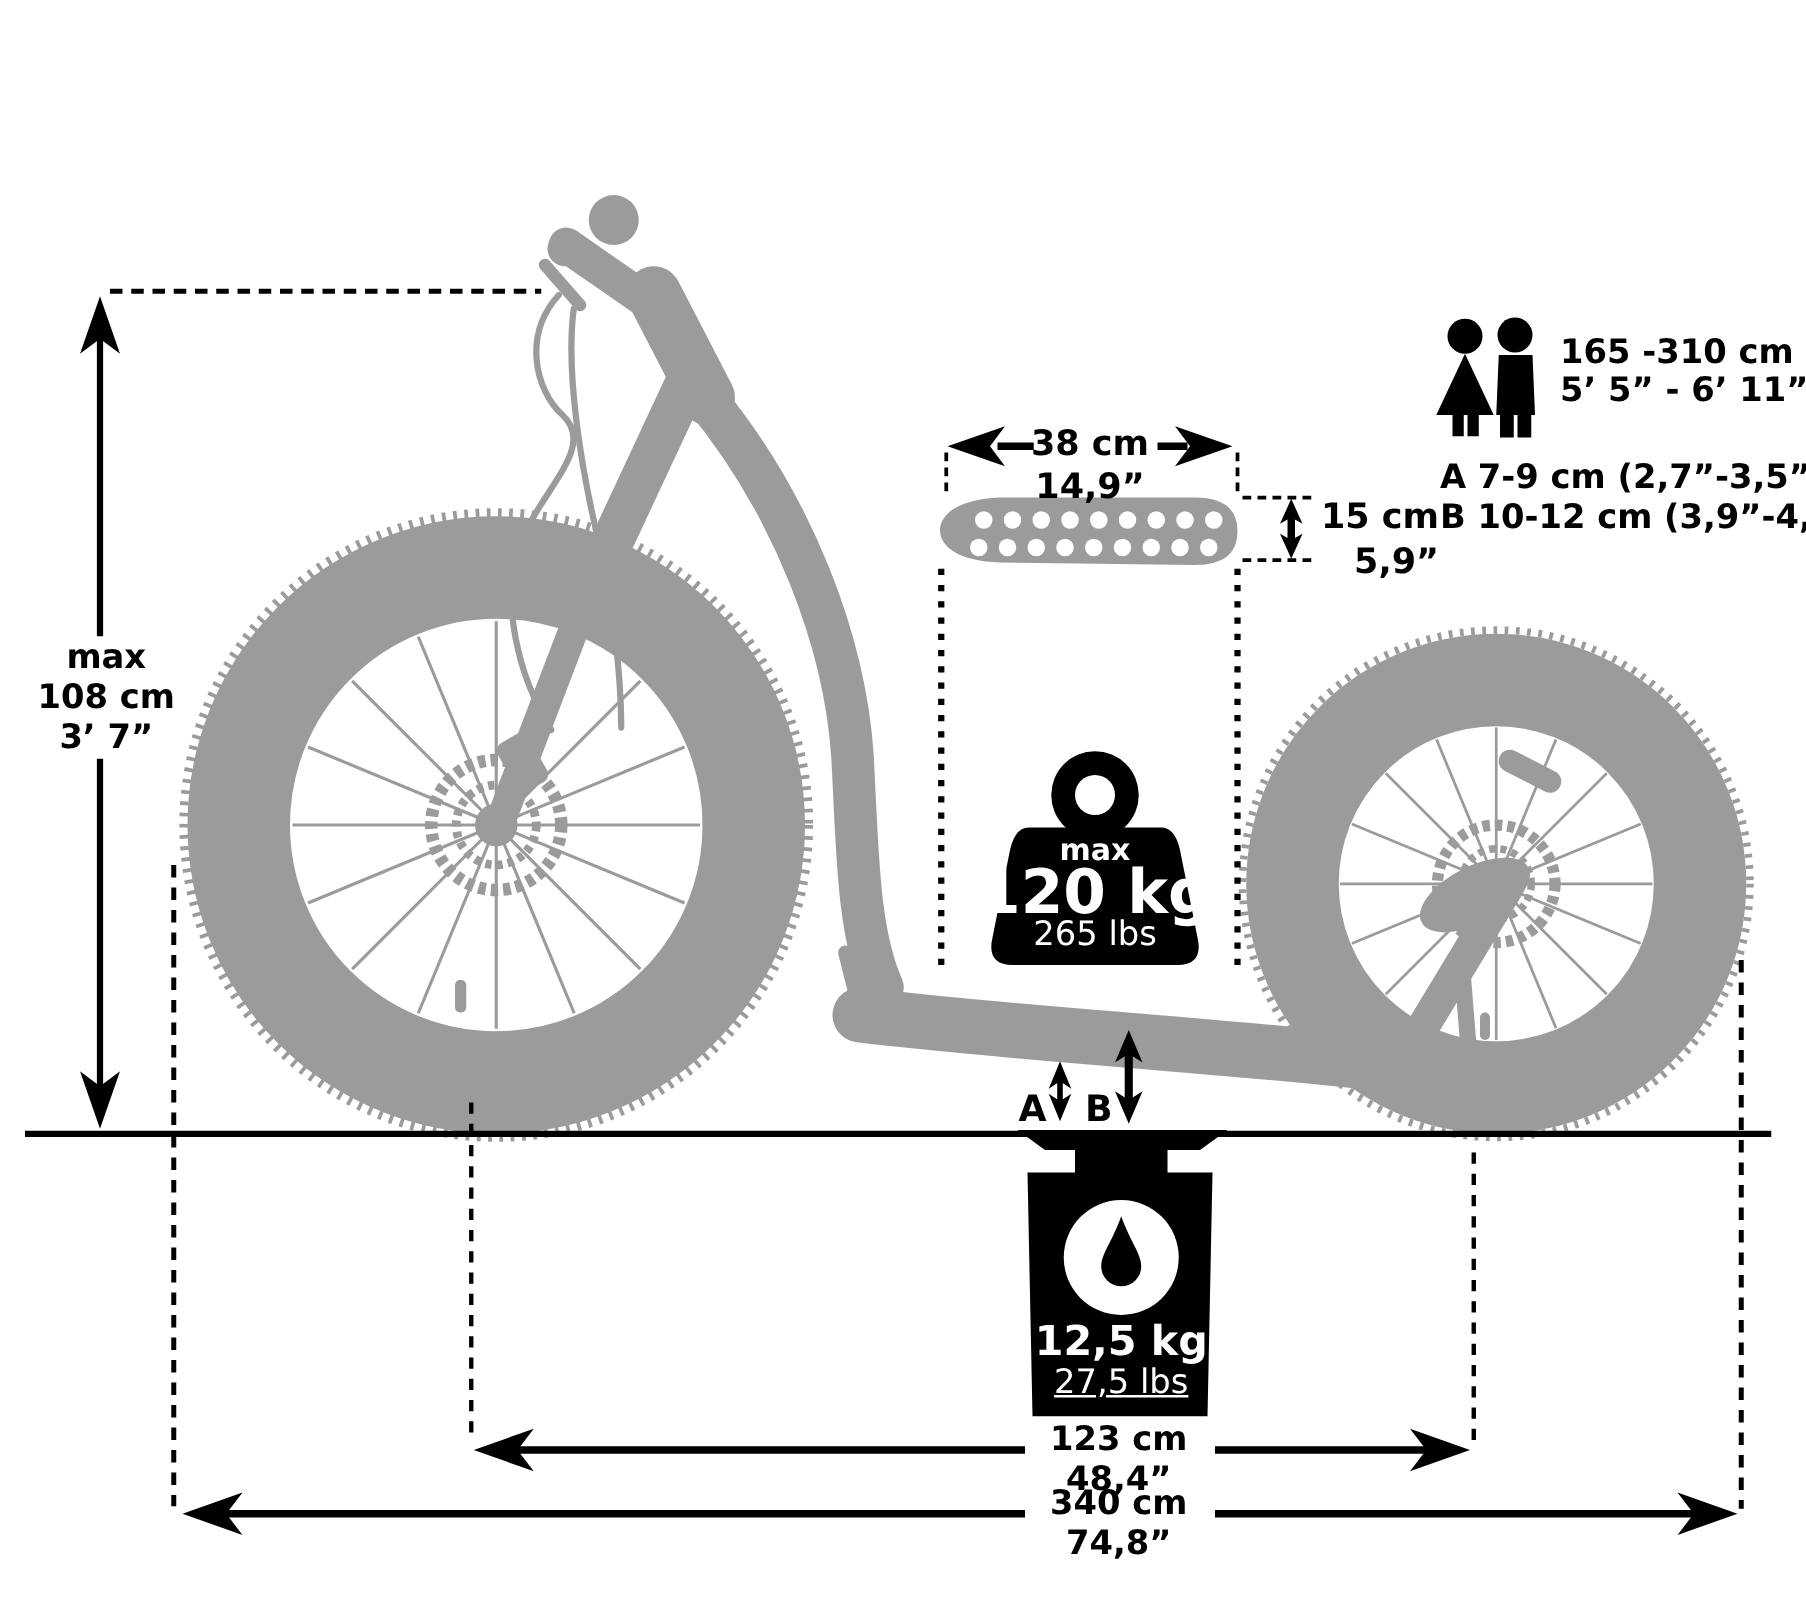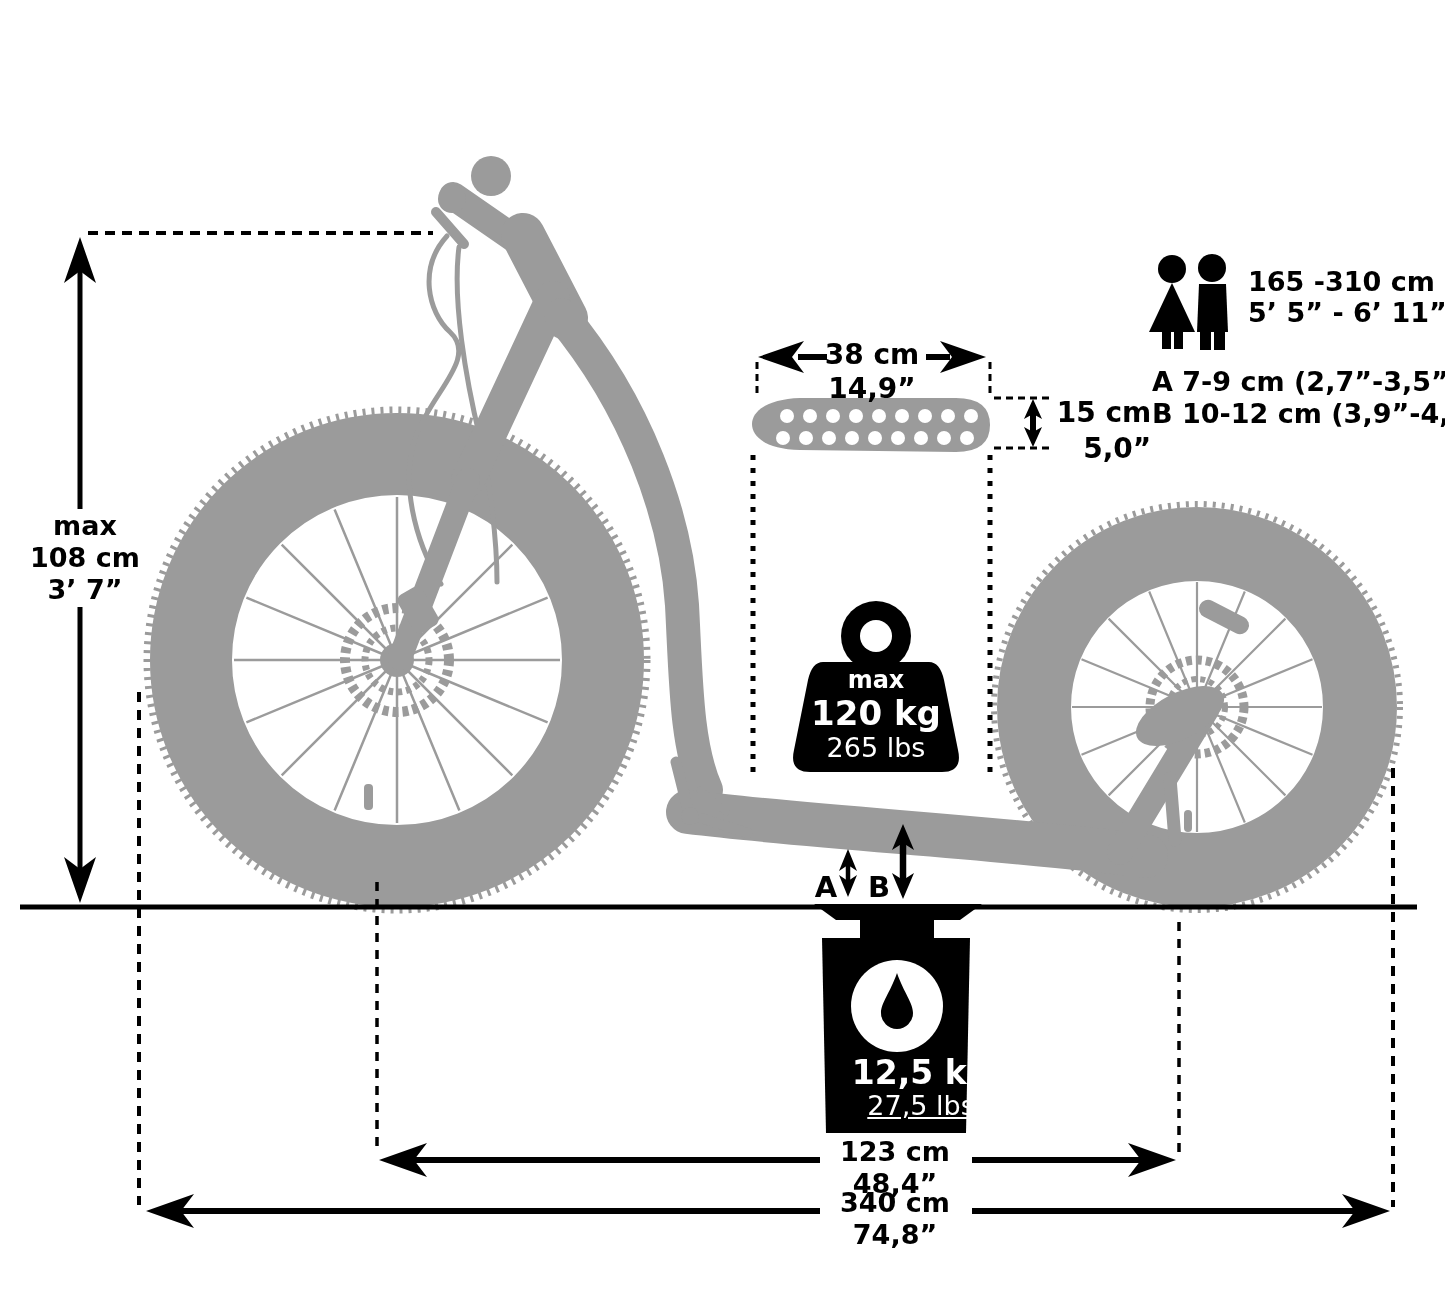--- a/index.html
+++ b/index.html
@@ -9,21 +9,21 @@
   }
   .canvas svg{position:absolute;left:0;top:0;}
   .lbl{position:absolute;font-weight:bold;text-align:center;transform:translateX(-50%);white-space:nowrap;line-height:1.18;}
   .lbl.left{transform:none;text-align:left;}
   .lbl.white{color:#fff;}
   .lbl.bgmask{background:#fff;padding:1px 5px;}
   .fs27{font-size:27px;}
   .fs28{font-size:28px;}
   .fs29{font-size:29px;}
   .wmax{font-size:24px;line-height:28px;}
-  .wkg{font-size:34px;line-height:39px;}
+  .wkg{font-size:49px;line-height:39px;}
   .wlbs{font-size:27px;line-height:30px;font-weight:normal;}
   .skg{font-size:33px;line-height:37px;}
   .slbs{font-size:27px;line-height:30px;font-weight:normal;text-decoration:underline;}
   .dimline{line-height:32px;}
 </style>
 </head>
 <body>
 
 <div class="canvas">
 
@@ -201,21 +201,21 @@
     <span>108 cm</span><br>
     <span>3’ 7”</span>
   </div>
 
   <div class="lbl fs28" style="left:872px;top:338px;line-height:34px;">
     <span>38 cm</span><br>
     <span>14,9”</span>
   </div>
   <div class="lbl fs28" style="left:1104px;top:395px;line-height:36px;text-align:right;">
     <span>15 cm</span><br>
-    <span>5,0”</span>
+    <span>5,9”</span>
   </div>
 
   <div class="lbl left fs27" style="left:1248px;top:266px;line-height:31px;">
     <span>165 -310 cm</span><br>
     <span>5’ 5” - 6’ 11”</span>
   </div>
   <div class="lbl left fs27" style="left:1152px;top:366px;line-height:32px;">
     <span>A 7-9 cm (2,7”-3,5”)</span><br>
     <span>B 10-12 cm (3,9”-4,7”)</span>
   </div>
@@ -226,21 +226,21 @@
     <div class="wlbs">265 lbs</div>
   </div>
 
   <div class="lbl fs29" style="left:826px;top:870px;">
     <span>A</span>
   </div>
   <div class="lbl fs29" style="left:879px;top:870px;">
     <span>B</span>
   </div>
 
-  <div class="lbl white" style="left:897px;top:1054px;margin-left:24px;">
+  <div class="lbl white" style="left:897px;top:1054px;">
     <div class="skg">12,5 kg</div>
     <div class="slbs">27,5 lbs</div>
   </div>
 
   <div class="lbl fs27 dimline" style="left:895px;top:1136px;">
     <span>123 cm</span><br>
     <span>48,4”</span>
   </div>
   <div class="lbl fs27 dimline" style="left:895px;top:1187px;">
     <span>340 cm</span><br>

